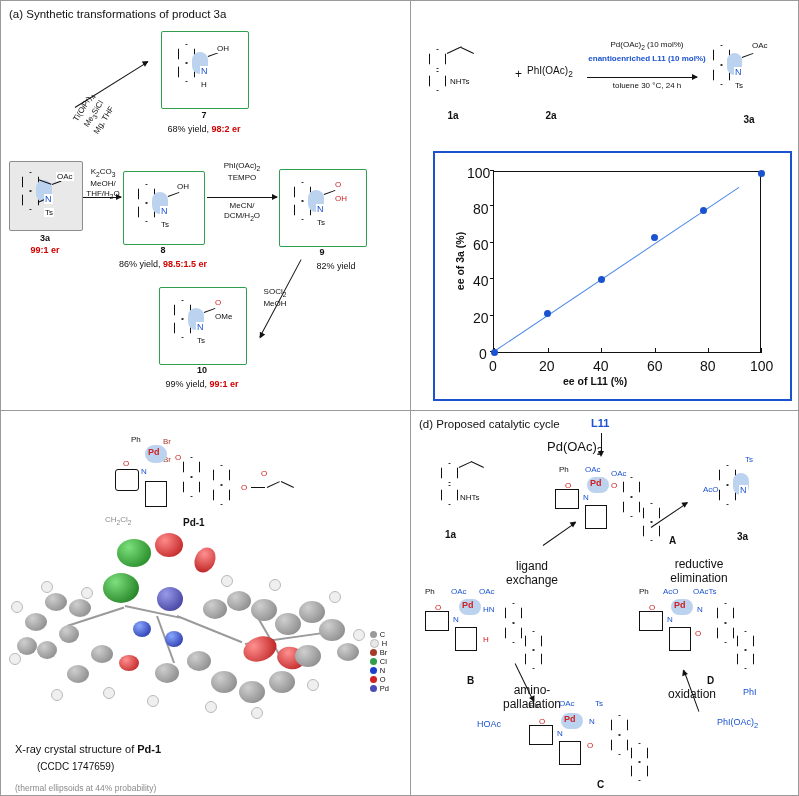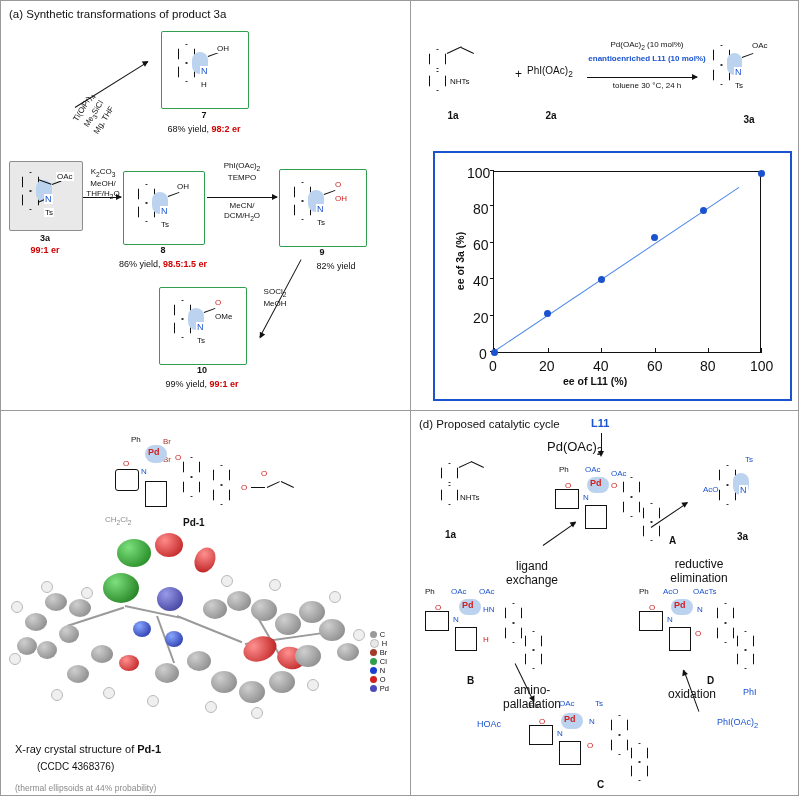--- a/index.html
+++ b/index.html
@@ -417,21 +417,21 @@
             <span class="legdot" style="background:#4a4ab8;"></span>
             <span>Pd</span>
           </div>
       </div>
     </div>
 
     <div style="position:absolute;left:14px;top:332px;font-size:11px;">
       <span>X-ray crystal structure of </span><span class="bold">Pd-1</span>
     </div>
     <div style="position:absolute;left:36px;top:350px;font-size:10px;">
-      <span>(CCDC 4368376)</span>
+      <span>(CCDC 1747659)</span>
     </div>
     <div class="gray" style="position:absolute;left:14px;top:372px;font-size:8.5px;">
       <span>(thermal ellipsoids at 44% probability)</span>
     </div>
   </div>
 
   <div class="panel" id="panel-d">
     <div class="panel-title" style="position:absolute;left:8px;top:6px;">
       <span>(d)</span>
       <span>Proposed catalytic cycle</span>

